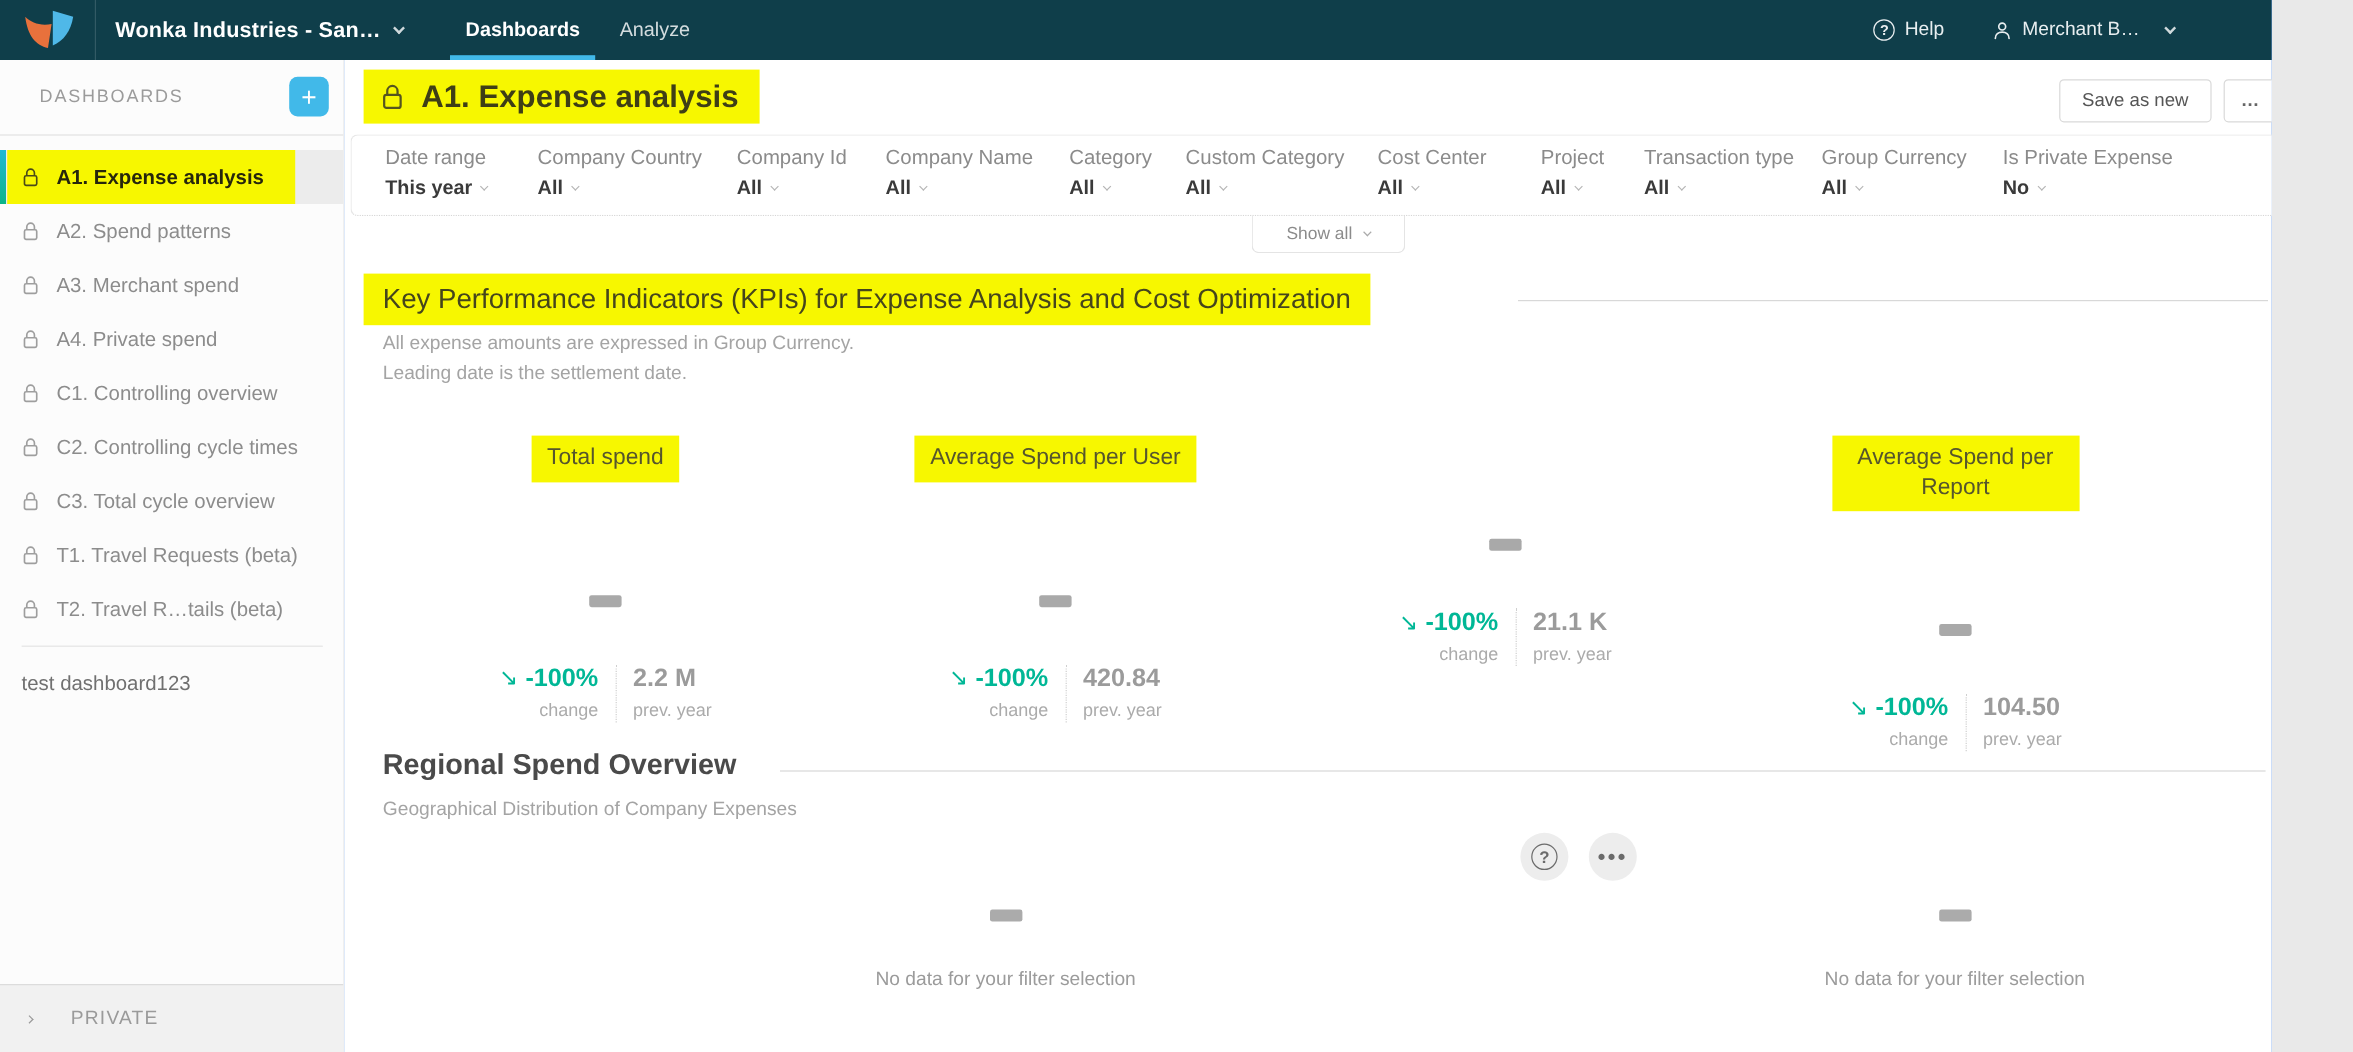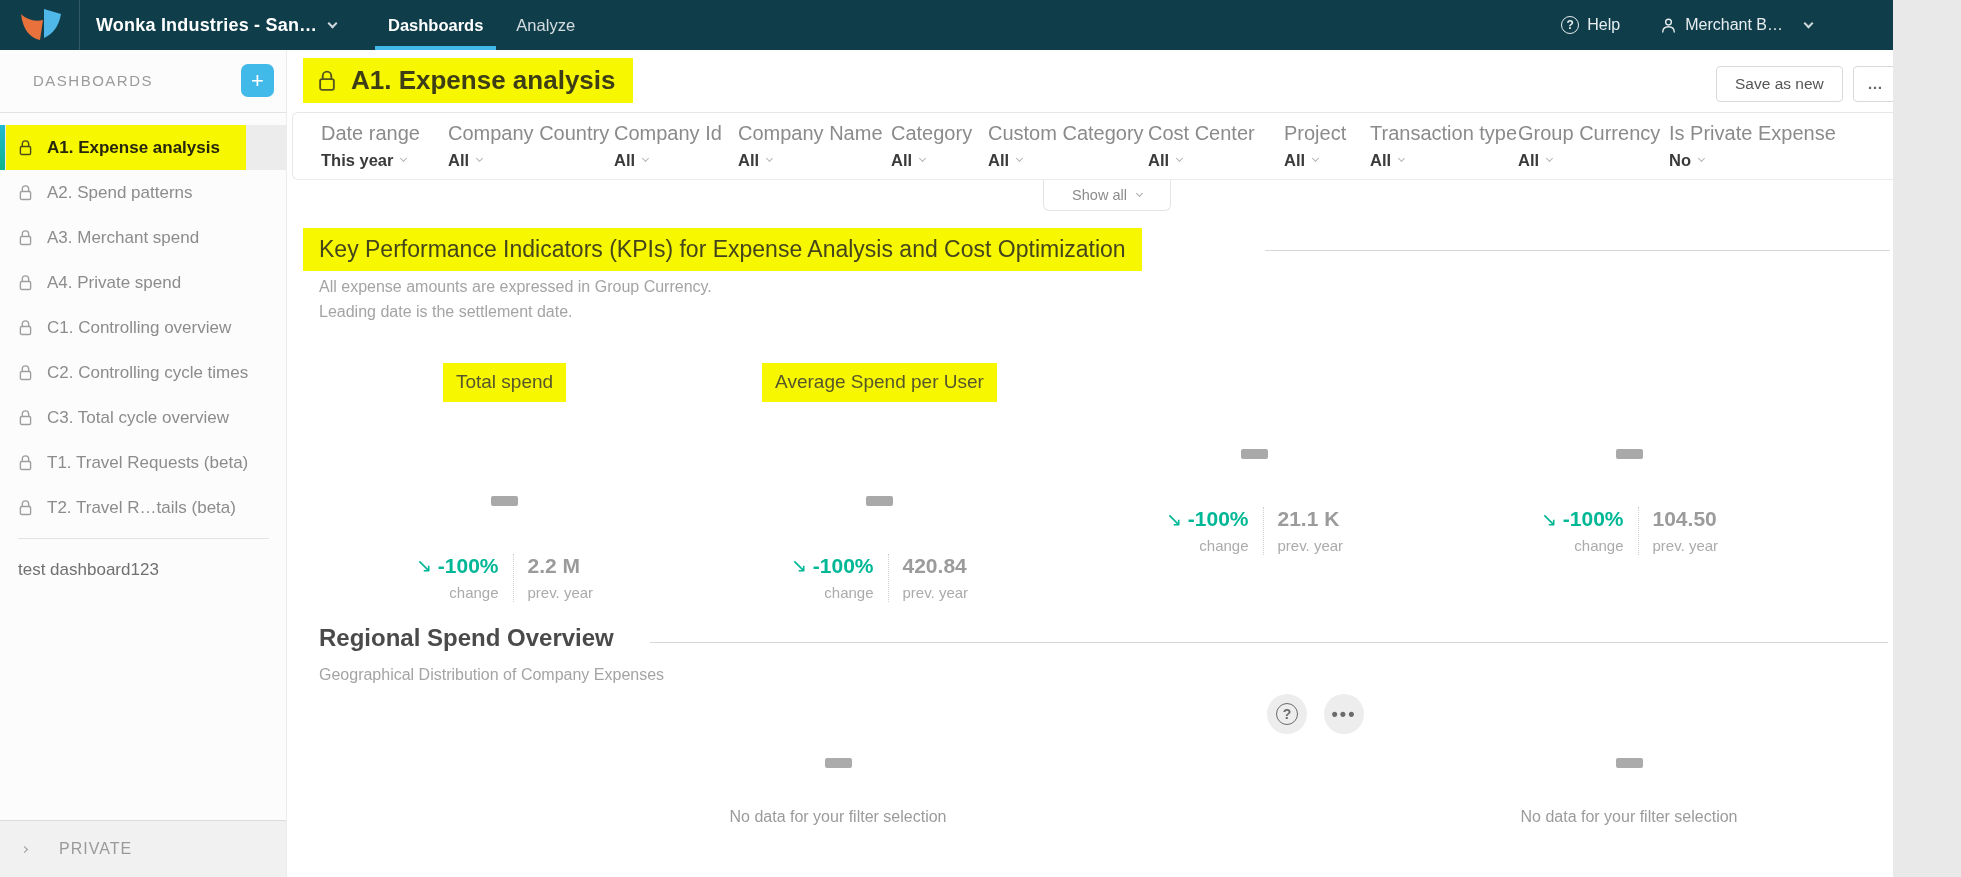--- a/index.html
+++ b/index.html
@@ -50,21 +50,21 @@
   .hl{background:var(--highlight_yellow);}
   .title-hl{position:absolute;left:16px;top:8px;display:flex;align-items:center;gap:14px;padding:7px 18px 7px 14px;}
   .title-hl .lk{color:#55551f;}
   .title-hl h1{margin:0;font-size:26px;font-weight:bold;color:#3e3e16;white-space:nowrap;}
   .btn{position:absolute;background:#fff;border:1px solid #d9d9d9;border-radius:4px;color:#555;font-size:15.5px;height:36px;display:flex;align-items:center;justify-content:center;}
   .btn.save{left:1429px;top:16px;padding:0 18px;}
   .btn.more{left:1566px;top:16px;width:46px;letter-spacing:2px;font-weight:bold;color:#666;}
 
   .filter-card{position:absolute;left:5px;top:62px;width:1625px;height:68px;border:1px solid #e7e7e7;border-bottom:1px dotted #d6d6d6;border-radius:6px;background:#fff;}
   .filter{position:absolute;top:9px;}
-  .f-label{font-size:20px;color:#8b8b8b;white-space:nowrap;}
+  .f-label{font-size:17px;color:#8b8b8b;white-space:nowrap;}
   .f-value{margin-top:6px;font-size:16.5px;font-weight:bold;color:#3a3a3a;display:flex;align-items:center;gap:8px;white-space:nowrap;}
   .f-value .chev{color:#b5b5b5;}
   .show-all{position:absolute;left:756px;top:130px;width:128px;height:31px;background:#fff;border:1px solid #e4e4e4;border-top:none;border-radius:0 0 6px 6px;display:flex;align-items:center;justify-content:center;gap:10px;font-size:14.5px;color:#8b8b8b;}
 
   .kpi-head-hl{position:absolute;left:16px;top:178px;padding:8px 16px;}
   .kpi-head-hl h2{margin:0;font-size:23px;font-weight:normal;color:#45451c;white-space:nowrap;}
   .rule1{position:absolute;left:978px;top:200px;width:625px;height:1px;background:#d8d8d8;}
   .subtitle{position:absolute;left:32px;font-size:16px;color:#a4a4a4;white-space:nowrap;}
   .sub1{top:228px;} .sub2{top:253px;}
 
@@ -375,20 +375,21 @@
               <div class="sub">change</div>
             </div>
           <div class="kpi-div"></div>
           <div class="kpi-prev">
               <div class="val">21.1 K</div>
               <div class="sub">prev. year</div>
             </div>
         </div>
       </div>
       <div class="kpi-card">
+        <div class="kpi-label hl">Average Spend per Report</div>
         <div class="kpi-dash"></div>
         <div class="kpi-stats">
           <div class="kpi-change">
               <div class="chg">
                 <span class="arrow">↘</span>
                 <span>-100%</span>
               </div>
               <div class="sub">change</div>
             </div>
           <div class="kpi-div"></div>

